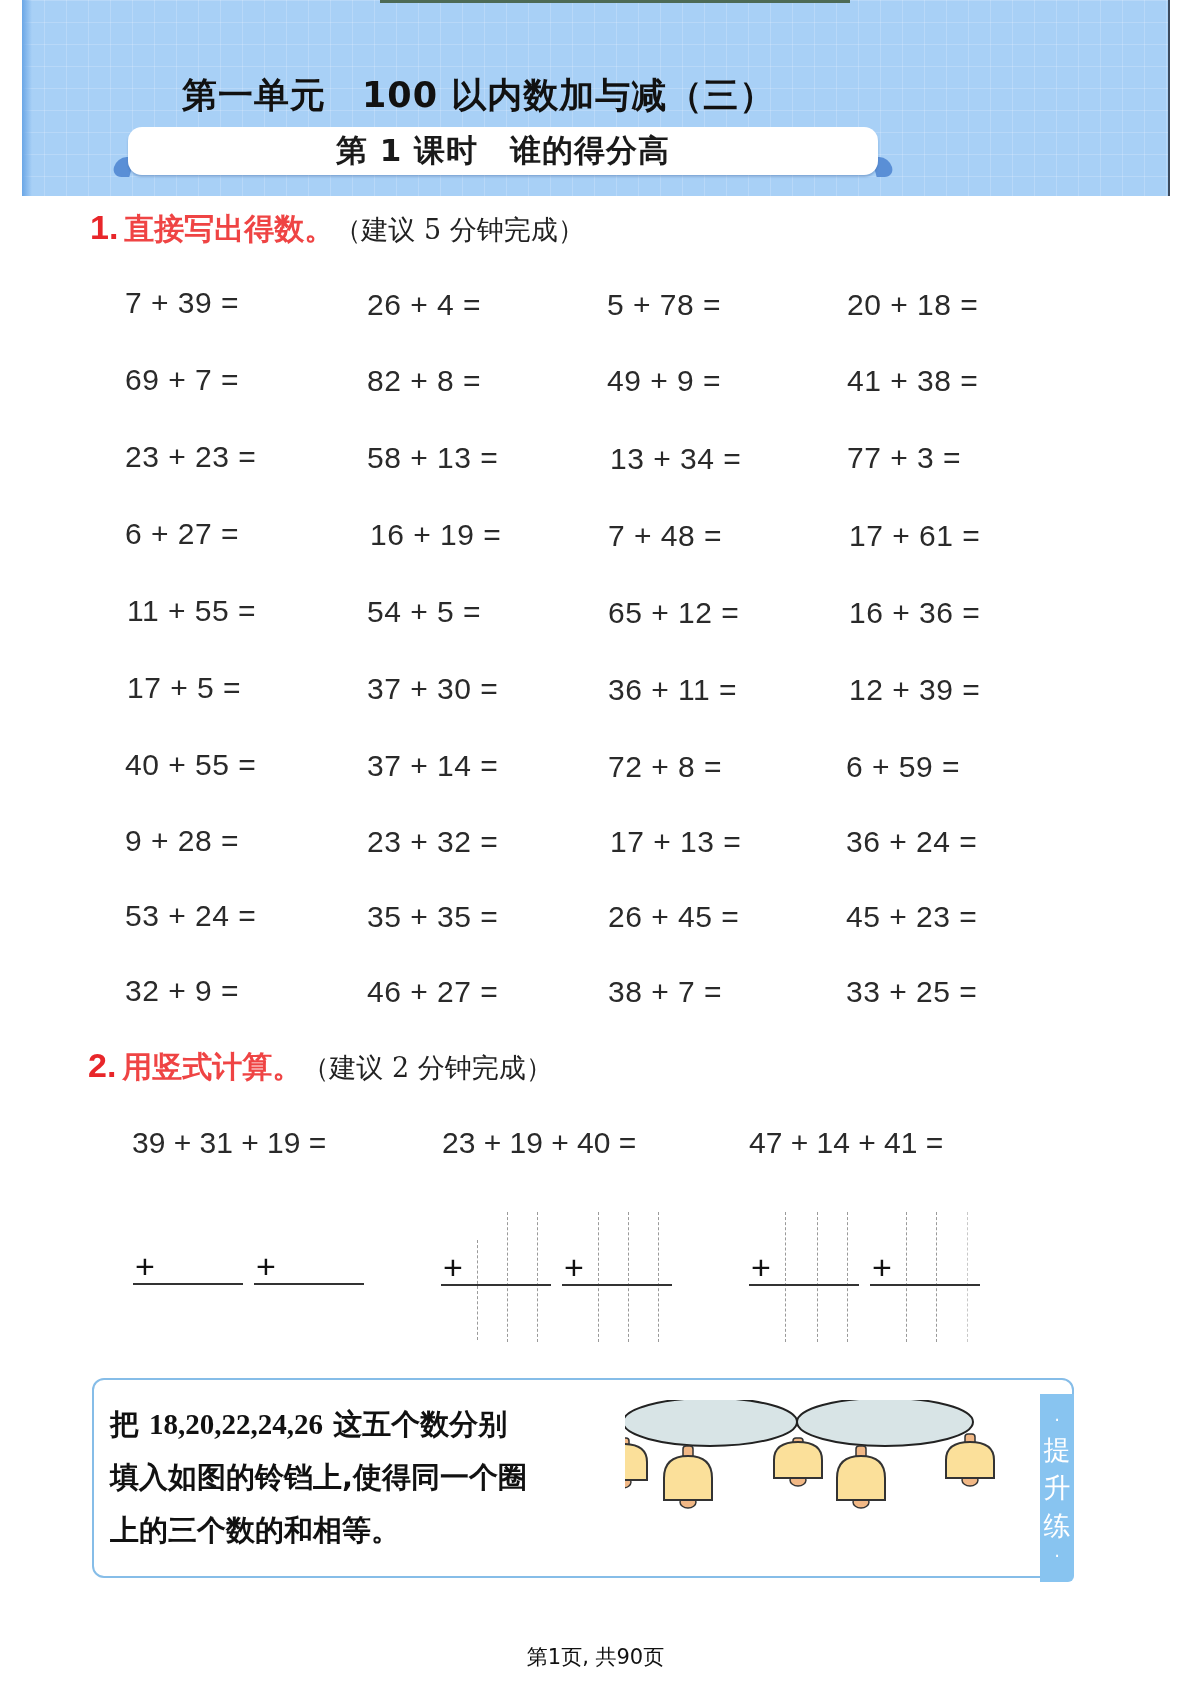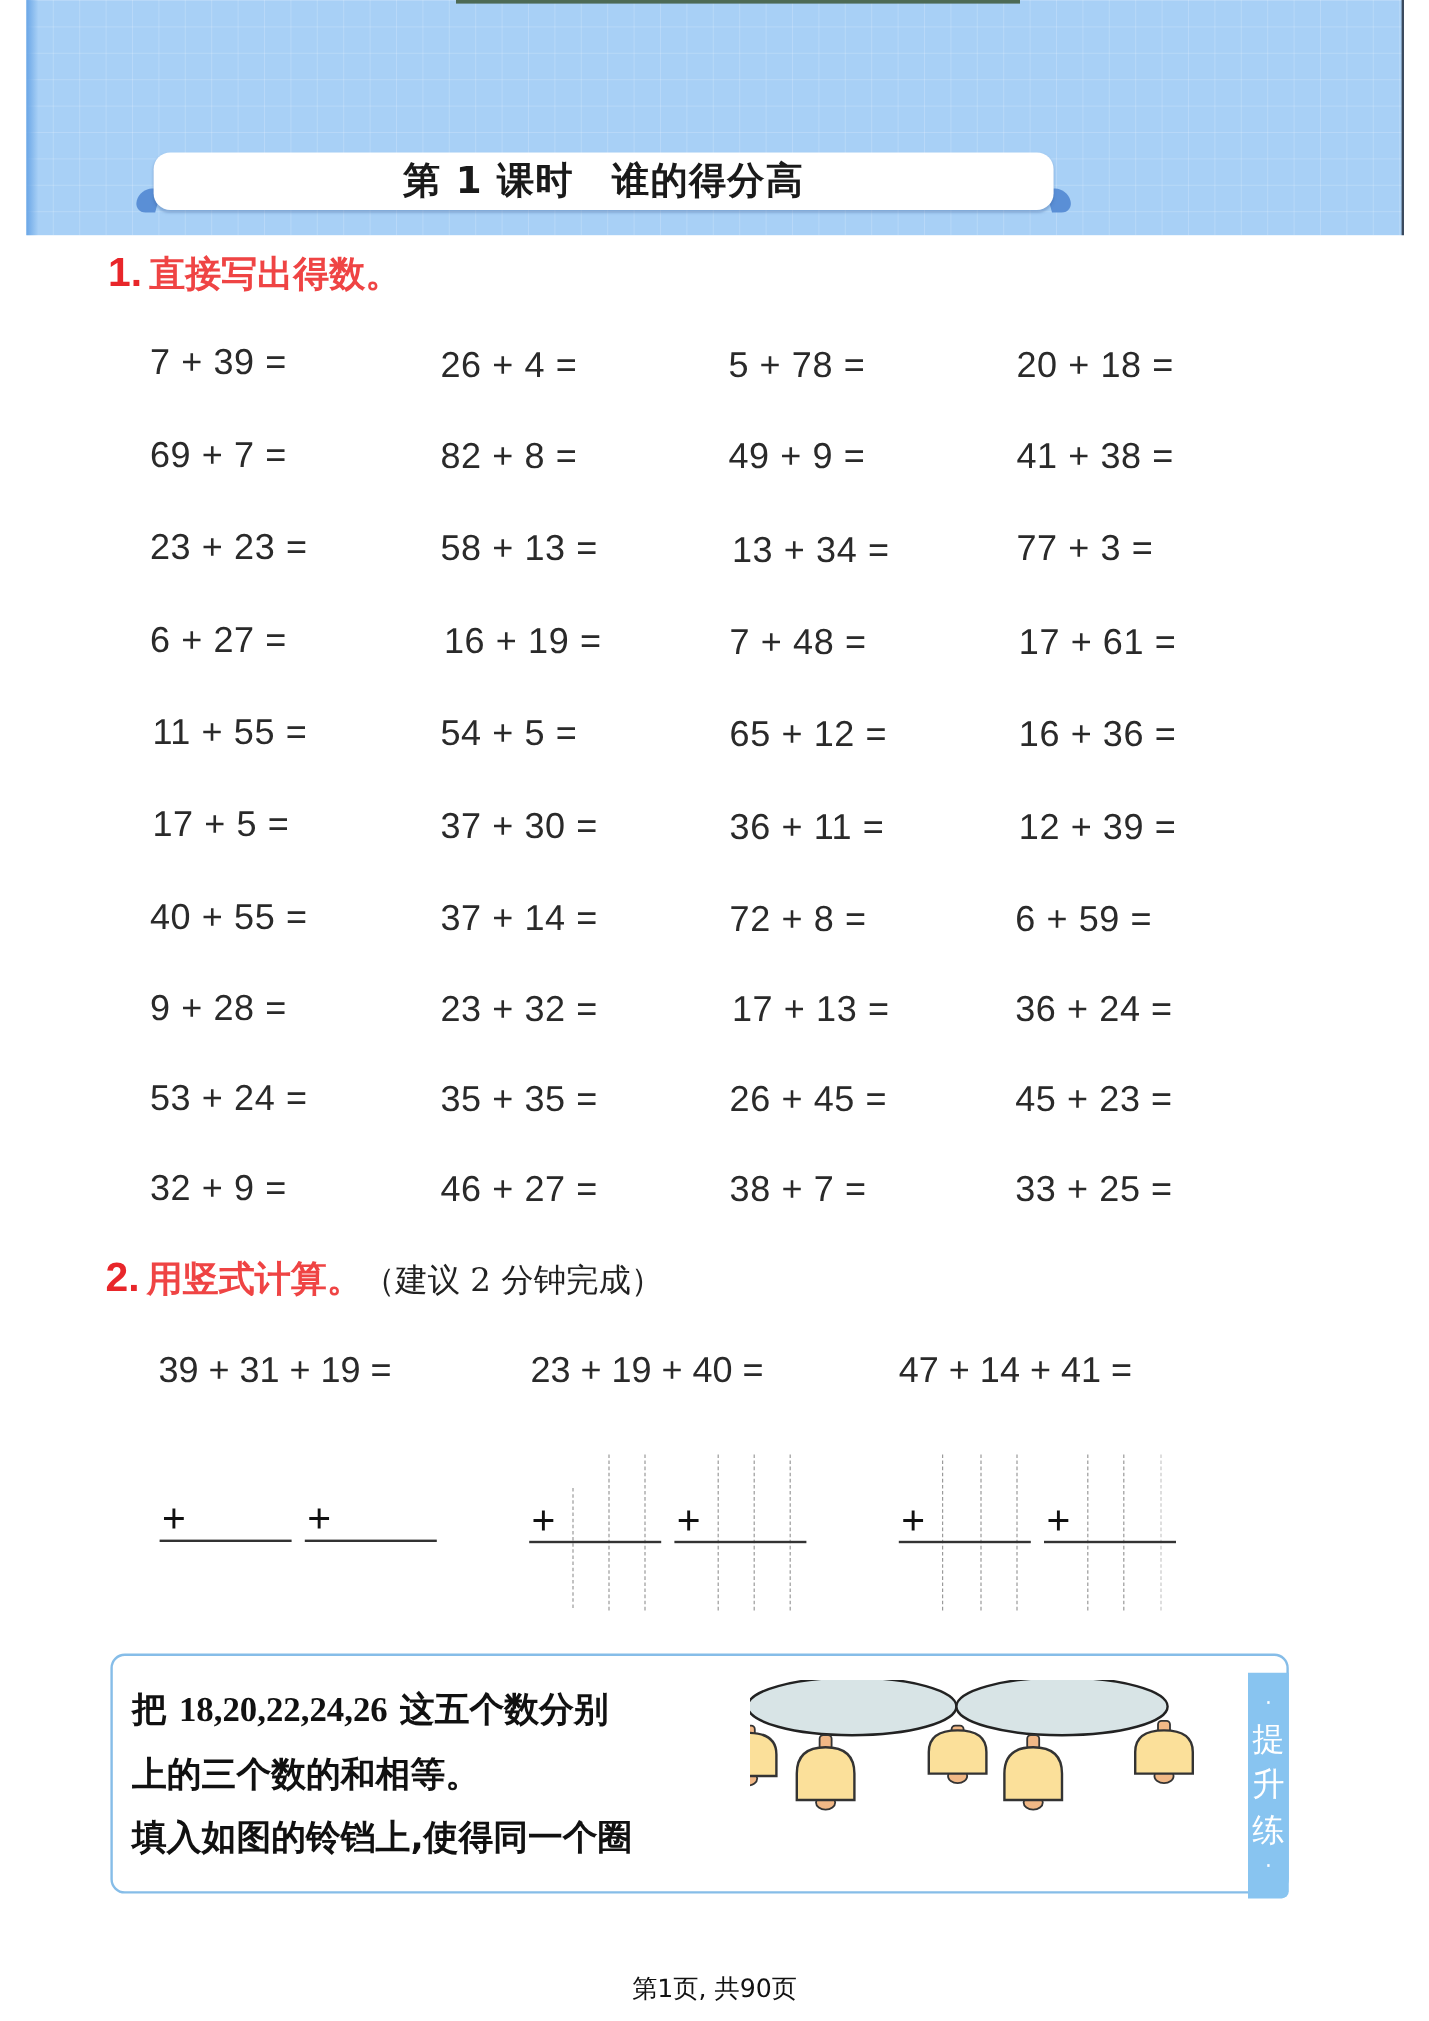--- a/index.html
+++ b/index.html
@@ -107,32 +107,34 @@
   .footer {
     position: absolute; left: 0; width: 100%; top: 1643px; text-align: center;
     font-size: 21px; color: #111;
   }
 </style>
 </head>
 <body>
 
 <div class="banner">
   <div class="banner-topstrip"></div>
+  <div class="unit-title">第一单元　100 以内数加与减（三）</div>
   <div class="lesson-ribbon">
     <div class="fold-l"></div>
     <div class="fold-r"></div>
     <div class="pill">
       <span class="lesson-title">第 1 课时　谁的得分高</span>
     </div>
   </div>
 </div>
 
 <div class="section-head" style="left:90px; top:208px;">
   <span class="section-num">1.</span>
   <span class="section-text">直接写出得数。</span>
+  <span class="section-hint">（建议 5 分钟完成）</span>
 </div>
 
 <div>
 
   <div class="problem" style="left:125px;top:286px">7 + 39 =</div>
   <div class="problem" style="left:367px;top:288px">26 + 4 =</div>
   <div class="problem" style="left:607px;top:288px">5 + 78 =</div>
   <div class="problem" style="left:847px;top:288px">20 + 18 =</div>
 
   <div class="problem" style="left:125px;top:363px">69 + 7 =</div>
@@ -226,22 +228,22 @@
   <div class="dash" style="left:36px;"></div>
   <div class="dash" style="left:66px;"></div>
   <div class="dash" style="left:97px; border-left-color:#c8c8c8;"></div>
   <span class="plus" style="top:40px">+</span>
   <div class="line" style="top:72px"></div>
 </div>
 
 <div class="challenge">
   <div class="challenge-text">
     <div><span>把 </span><span class="num">18,20,22,24,26</span><span> 这五个数分别</span></div>
+    <div>填入如图的铃铛上,使得同一个圈</div>
     <div>上的三个数的和相等。</div>
-    <div>填入如图的铃铛上,使得同一个圈</div>
   </div>
 </div>
 
 <svg class="bells-svg" width="420" height="110" viewBox="0 0 420 110">
 
   <ellipse cx="85" cy="22" rx="87" ry="24" fill="#d8e4e6" stroke="#222" stroke-width="2"></ellipse>
   <ellipse cx="260" cy="22" rx="88" ry="24" fill="#d8e4e6" stroke="#222" stroke-width="2"></ellipse>
 
   <g>
     <rect x="-6" y="38" width="10" height="10" rx="3" fill="#f1b886" stroke="#333" stroke-width="1.5"></rect>

